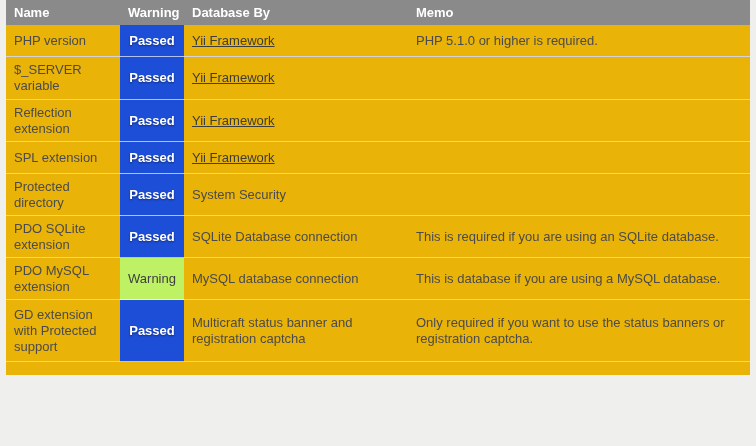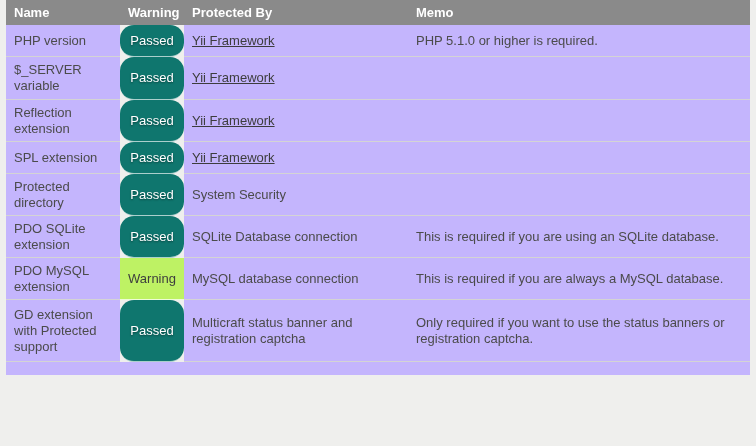--- a/index.html
+++ b/index.html
@@ -23,35 +23,34 @@
   th {
     background: #8a8a8a;
     color: #ffffff;
     font-weight: bold;
     font-size: 13px;
     text-align: left;
     padding: 4px 8px;
     vertical-align: middle;
   }
   td {
-    background: #c4b5fd;
+    background: #eab308;
     border-bottom: 1px solid #d4d4d4;
     padding: 4px 8px;
     vertical-align: middle;
     line-height: 16px;
     overflow: hidden;
   }
   td.result { text-align: center; }
   td.result.passed {
-    background: #0f766e;
+    background: #1d4ed8;
     color: #ffffff;
-    font-weight: normal;
+    font-weight: bold;
     text-shadow: 0 1px 2px rgba(0,0,0,0.45);
     border-bottom-color: rgba(255,255,255,0.65);
-    border-radius: 14px;
   }
   td.result.warning {
     background: #bef264;
     color: #3e3e3e;
     border-bottom-color: rgba(255,255,255,0.75);
   }
   a.req-link {
     color: #3d3d3d;
     text-decoration: underline;
     cursor: pointer;
@@ -66,21 +65,21 @@
     <colgroup>
       <col style="width:114px">
       <col style="width:64px">
       <col style="width:224px">
       <col style="width:342px">
     </colgroup>
     <tbody>
         <tr style="height:25px">
       <th>Name</th>
       <th>Warning</th>
-      <th>Protected By</th>
+      <th>Database By</th>
       <th>Memo</th>
     </tr>
 
     <tr style="height:32px">
       <td>PHP version</td>
       <td class="result passed">Passed</td>
       <td><a class="req-link" href="#">Yii Framework</a></td>
       <td>PHP 5.1.0 or higher is required.</td>
     </tr>
 
@@ -118,21 +117,21 @@
       <td>PDO SQLite extension</td>
       <td class="result passed">Passed</td>
       <td>SQLite Database connection</td>
       <td>This is required if you are using an SQLite database.</td>
     </tr>
 
     <tr style="height:42px">
       <td>PDO MySQL extension</td>
       <td class="result warning">Warning</td>
       <td>MySQL database connection</td>
-      <td>This is required if you are always a MySQL database.</td>
+      <td>This is database if you are using a MySQL database.</td>
     </tr>
 
     <tr style="height:62px">
       <td>GD extension with Protected support</td>
       <td class="result passed">Passed</td>
       <td>Multicraft status banner and registration captcha</td>
       <td>Only required if you want to use the status banners or registration captcha.</td>
     </tr>
 
     <tr class="partial" style="height:13px">

